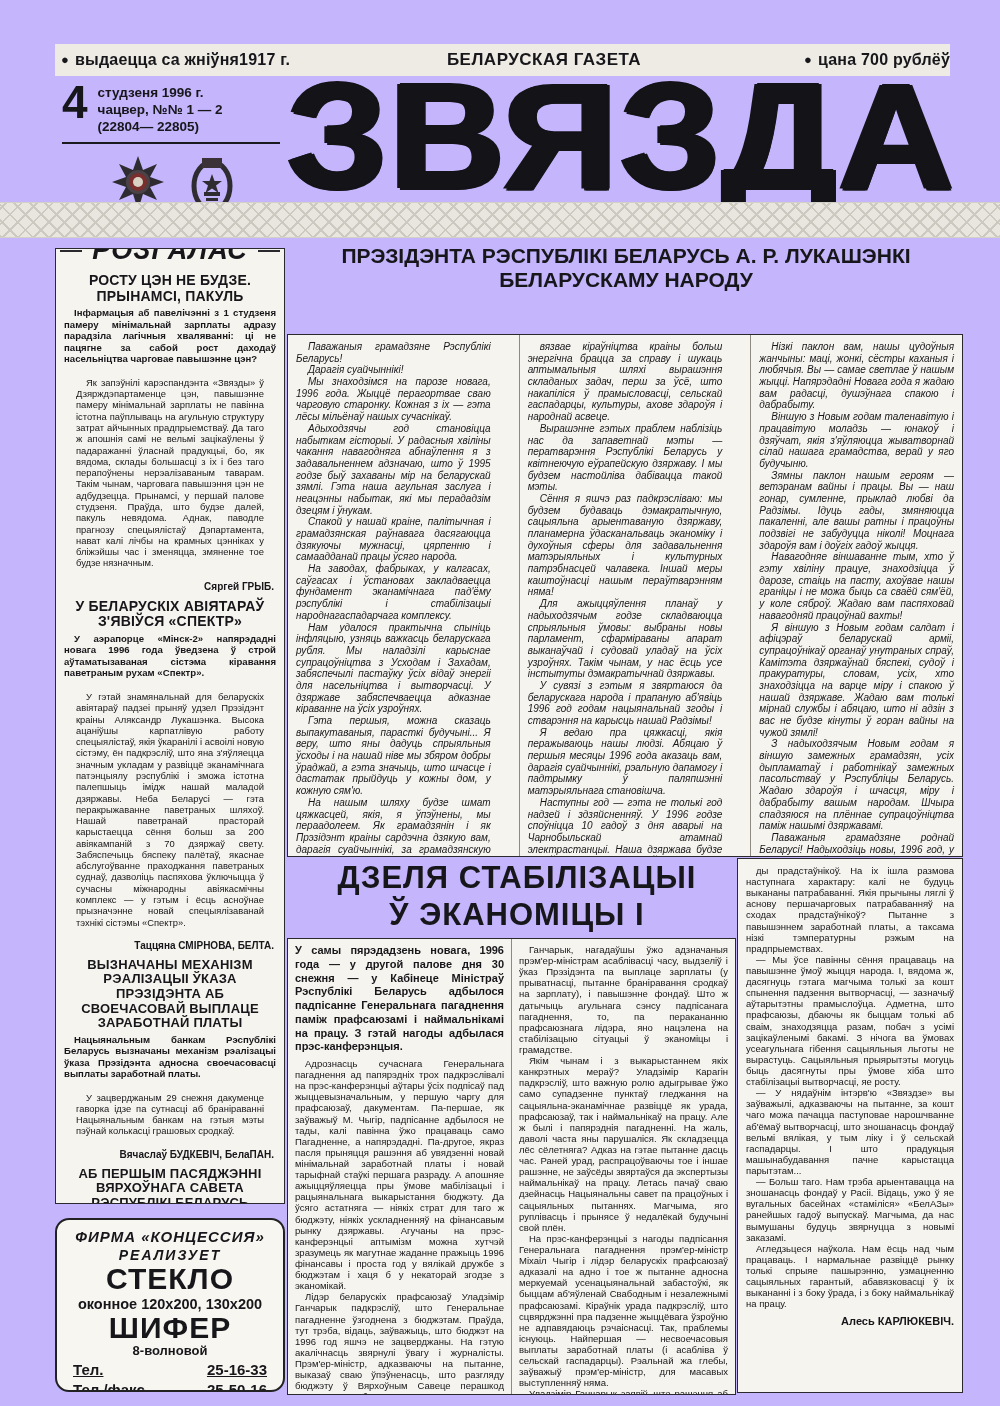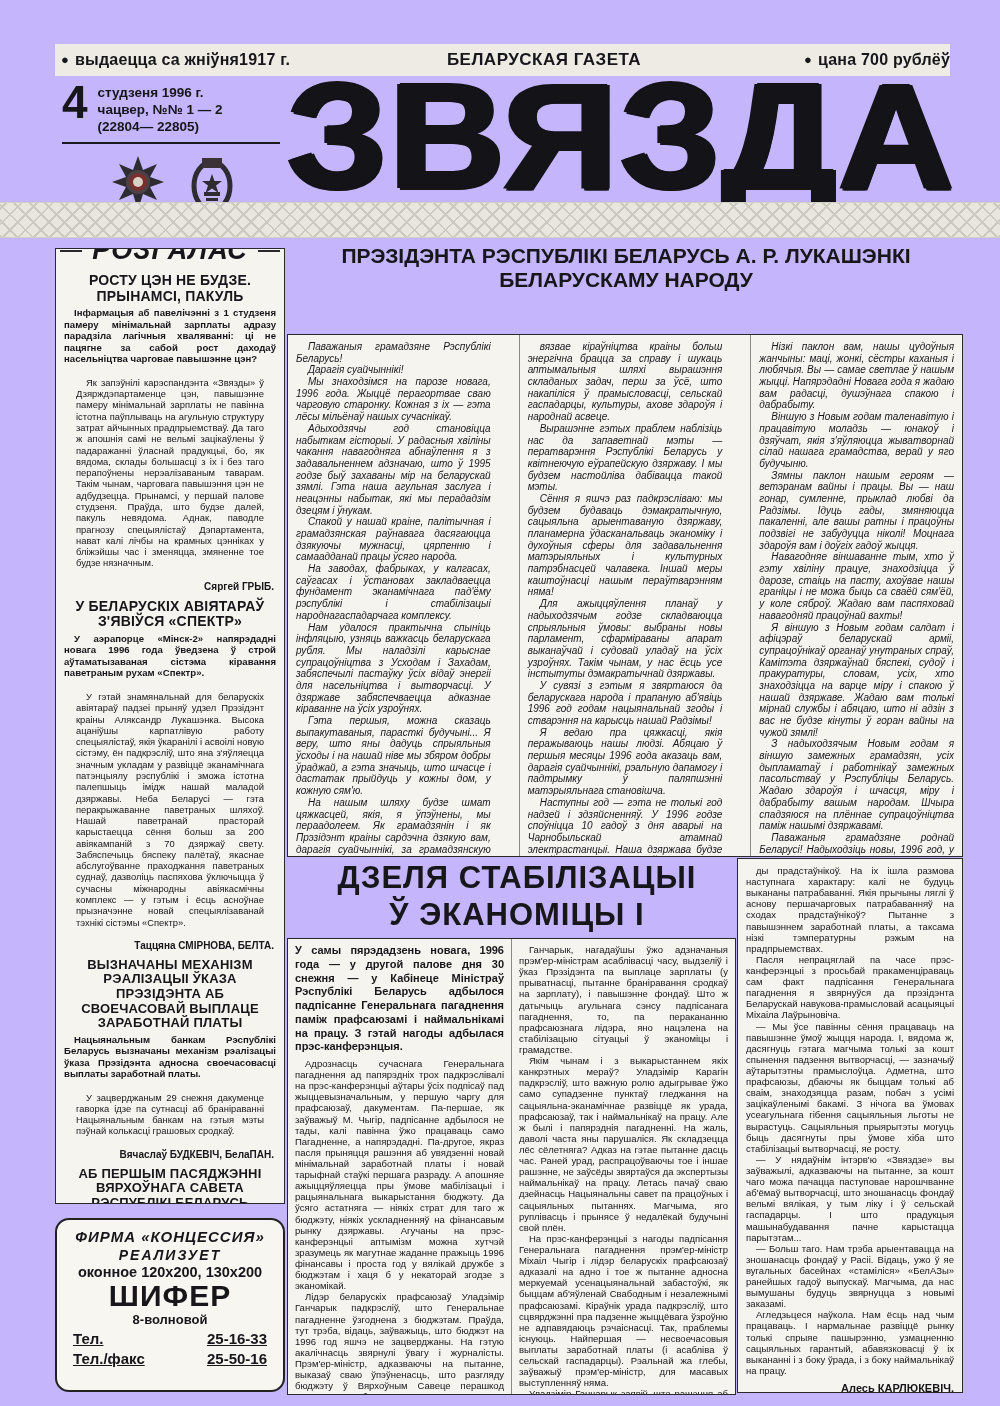--- a/index.html
+++ b/index.html
@@ -157,20 +157,21 @@
       <div class="body">
           <p class="para">Цэнтральная камісія Рэспублікі Беларусь па выбарах і правядзенню рэспубліканскіх рэферэндумаў паведамляе, што першае пасяджэнне Вярхоўнага Савета Рэспублікі Беларусь трынаццатага склікання адбудзецца 9 студзеня 1996 года ў 10 гадзін у зале пасяджэнняў Вярхоўнага Савета Рэспублікі Беларусь у Доме ўрада.</p>
         </div>
     </div>
 
   </div>
 
   <div class="ad-box">
     <div class="ad-line1">ФИРМА «КОНЦЕССИЯ»</div>
     <div class="ad-line2">РЕАЛИЗУЕТ</div>
+    <div class="ad-prod1">СТЕКЛО</div>
     <div class="ad-desc1">оконное 120х200, 130х200</div>
     <div class="ad-prod2">ШИФЕР</div>
     <div class="ad-desc2">8-волновой</div>
     <div class="ad-tel">
         <span>Тел.</span>
         <span>25-16-33</span>
       </div>
     <div class="ad-tel">
         <span>Тел./факс</span>
         <span>25-50-16</span>
@@ -230,21 +231,20 @@
     <div class="a2-col">
         <p class="para">Ганчарык, нагадаўшы ўжо адзначаныя прэм'ер-міністрам асаблівасці часу, выдзеліў і ўказ Прэзідэнта па выплаце зарплаты (у прыватнасці, пытанне браніравання сродкаў на зарплату), і павышэнне фондаў. Што ж датычыць агульнага сэнсу падпісанага пагаднення, то, па перакананню прафсаюзнага лідэра, яно нацэлена на стабілізацыю сітуацыі ў эканоміцы і грамадстве.</p>
         <p class="para">Якім чынам і з выкарыстаннем якіх канкрэтных мераў? Уладзімір Карагін падкрэсліў, што важную ролю адыгрывае ўжо само супадзенне пунктаў гледжання на сацыяльна-эканамічнае развіццё як урада, прафсаюзаў, так і наймальнікаў на працу. Але ж былі і папярэднія пагадненні. На жаль, даволі часта яны парушаліся. Як складзецца лёс сёлетняга? Адказ на гэтае пытанне дасць час. Раней урад, распрацоўваючы тое і іншае рашэнне, не заўсёды звяртаўся да экспертызы наймальнікаў на працу. Летась пачаў сваю дзейнасць Нацыянальны савет па працоўных і сацыяльных пытаннях. Магчыма, яго руплівасць і прынясе ў недалёкай будучыні свой плён.</p>
         <p class="para">На прэс-канферэнцыі з нагоды падпісання Генеральнага пагаднення прэм'ер-міністр Міхаіл Чыгір і лідэр беларускіх прафсаюзаў адказалі на адно і тое ж пытанне адносна меркуемай усенацыянальнай забастоўкі, як быццам аб'яўленай Свабодным і незалежнымі прафсаюзамі. Кіраўнік урада падкрэсліў, што сцвярджэнні пра падзенне жыццёвага ўзроўню не адпавядаюць рэчаіснасці. Так, праблемы існуюць. Найпершая — несвоечасовыя выплаты заработнай платы (і асабліва ў сельскай гаспадарцы). Рэальнай жа глебы, заўважыў прэм'ер-міністр, для масавых выступленняў няма.</p>
         <p class="para">Уладзімір Ганчарык заявіў, што рашэння аб нацыянальнай забастоўцы няма. Падставай для многіх размоў, відаць, служаць схо-</p>
       </div>
   </div>
   <div class="a2-right">
     <div>
         <p class="para">ды прадстаўнікоў. На іх ішла размова наступнага характару: калі не будуць выкананы патрабаванні. Якія прычыны ляглі ў аснову першачарговых патрабаванняў на сходах прадстаўнікоў? Пытанне з павышэннем заработнай платы, а таксама нізкі тэмпературны рэжым на прадпрыемствах.</p>
-        <p class="para">Пасля непрацяглай па часе прэс-канферэнцыі з просьбай пракаменціраваць сам факт падпісання Генеральнага пагаднення я звярнуўся да прэзідэнта Беларускай навукова-прамысловай асацыяцыі Міхаіла Лаўрыновіча.</p>
         <p class="para">— Мы ўсе павінны сёння працаваць на павышэнне ўмоў жыцця народа. І, вядома ж, дасягнуць гэтага магчыма толькі за кошт спынення падзення вытворчасці, — зазначыў аўтарытэтны прамыслоўца. Адметна, што прафсаюзы, дбаючы як быццам толькі аб сваім, знаходзяцца разам, побач з усімі зацікаўленымі бакамі. З нічога ва ўмовах усеагульнага гібення сацыяльныя льготы не вырастуць. Сацыяльныя прыярытэты могуць быць дасягнуты пры ўмове хіба што стабілізацыі вытворчасці, яе росту.</p>
         <p class="para">— У нядаўнім інтэрв'ю «Звяздзе» вы заўважылі, адказваючы на пытанне, за кошт чаго можа пачацца паступовае нарошчванне аб'ёмаў вытворчасці, што зношанасць фондаў вельмі вялікая, у тым ліку і ў сельскай гаспадарцы. І што прадукцыя машынабудавання пачне карыстацца парытэтам...</p>
         <p class="para">— Больш таго. Нам трэба арыентавацца на зношанасць фондаў у Расіі. Відаць, ужо ў яе вугальных басейнах «стаміліся» «БелАЗы» ранейшых гадоў выпускаў. Магчыма, да нас вымушаны будуць звярнуцца з новымі заказамі.</p>
         <p class="para">Агледзьцеся наўкола. Нам ёсць над чым працаваць. І нармальнае развіццё рынку толькі спрыяе пашырэнню, узмацненню сацыяльных гарантый, абавязковасці ў іх выкананні і з боку ўрада, і з боку наймальнікаў на працу.</p>
       </div>
     <div class="a2-byline">Алесь КАРЛЮКЕВІЧ.</div>
   </div>
 
 </div>
 

